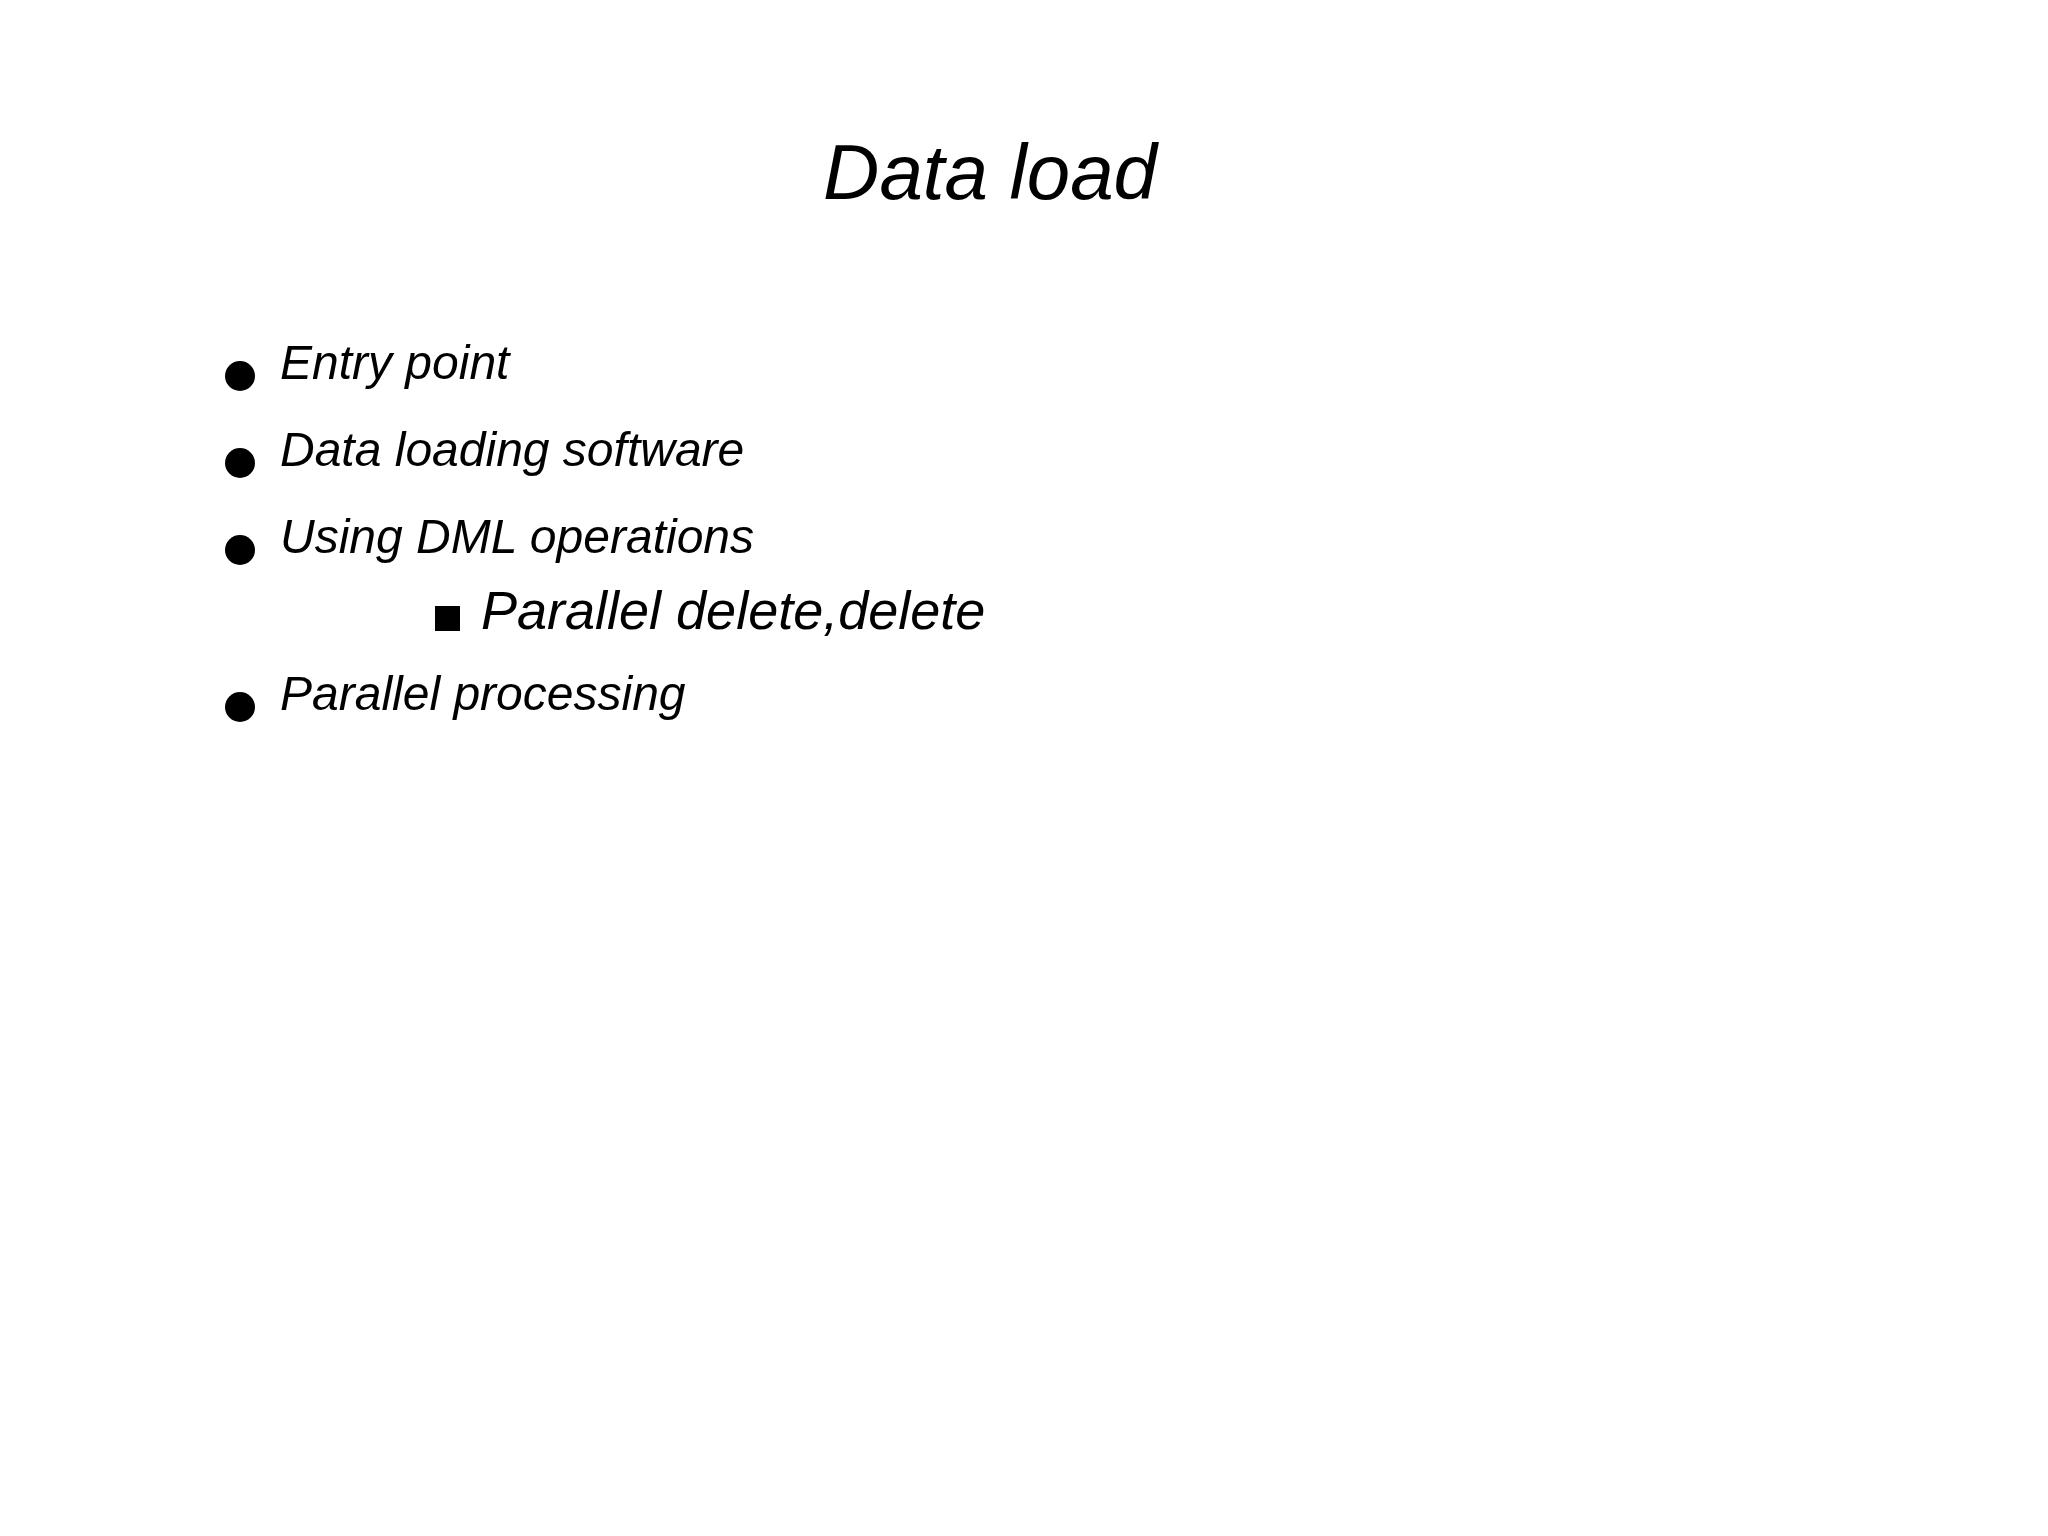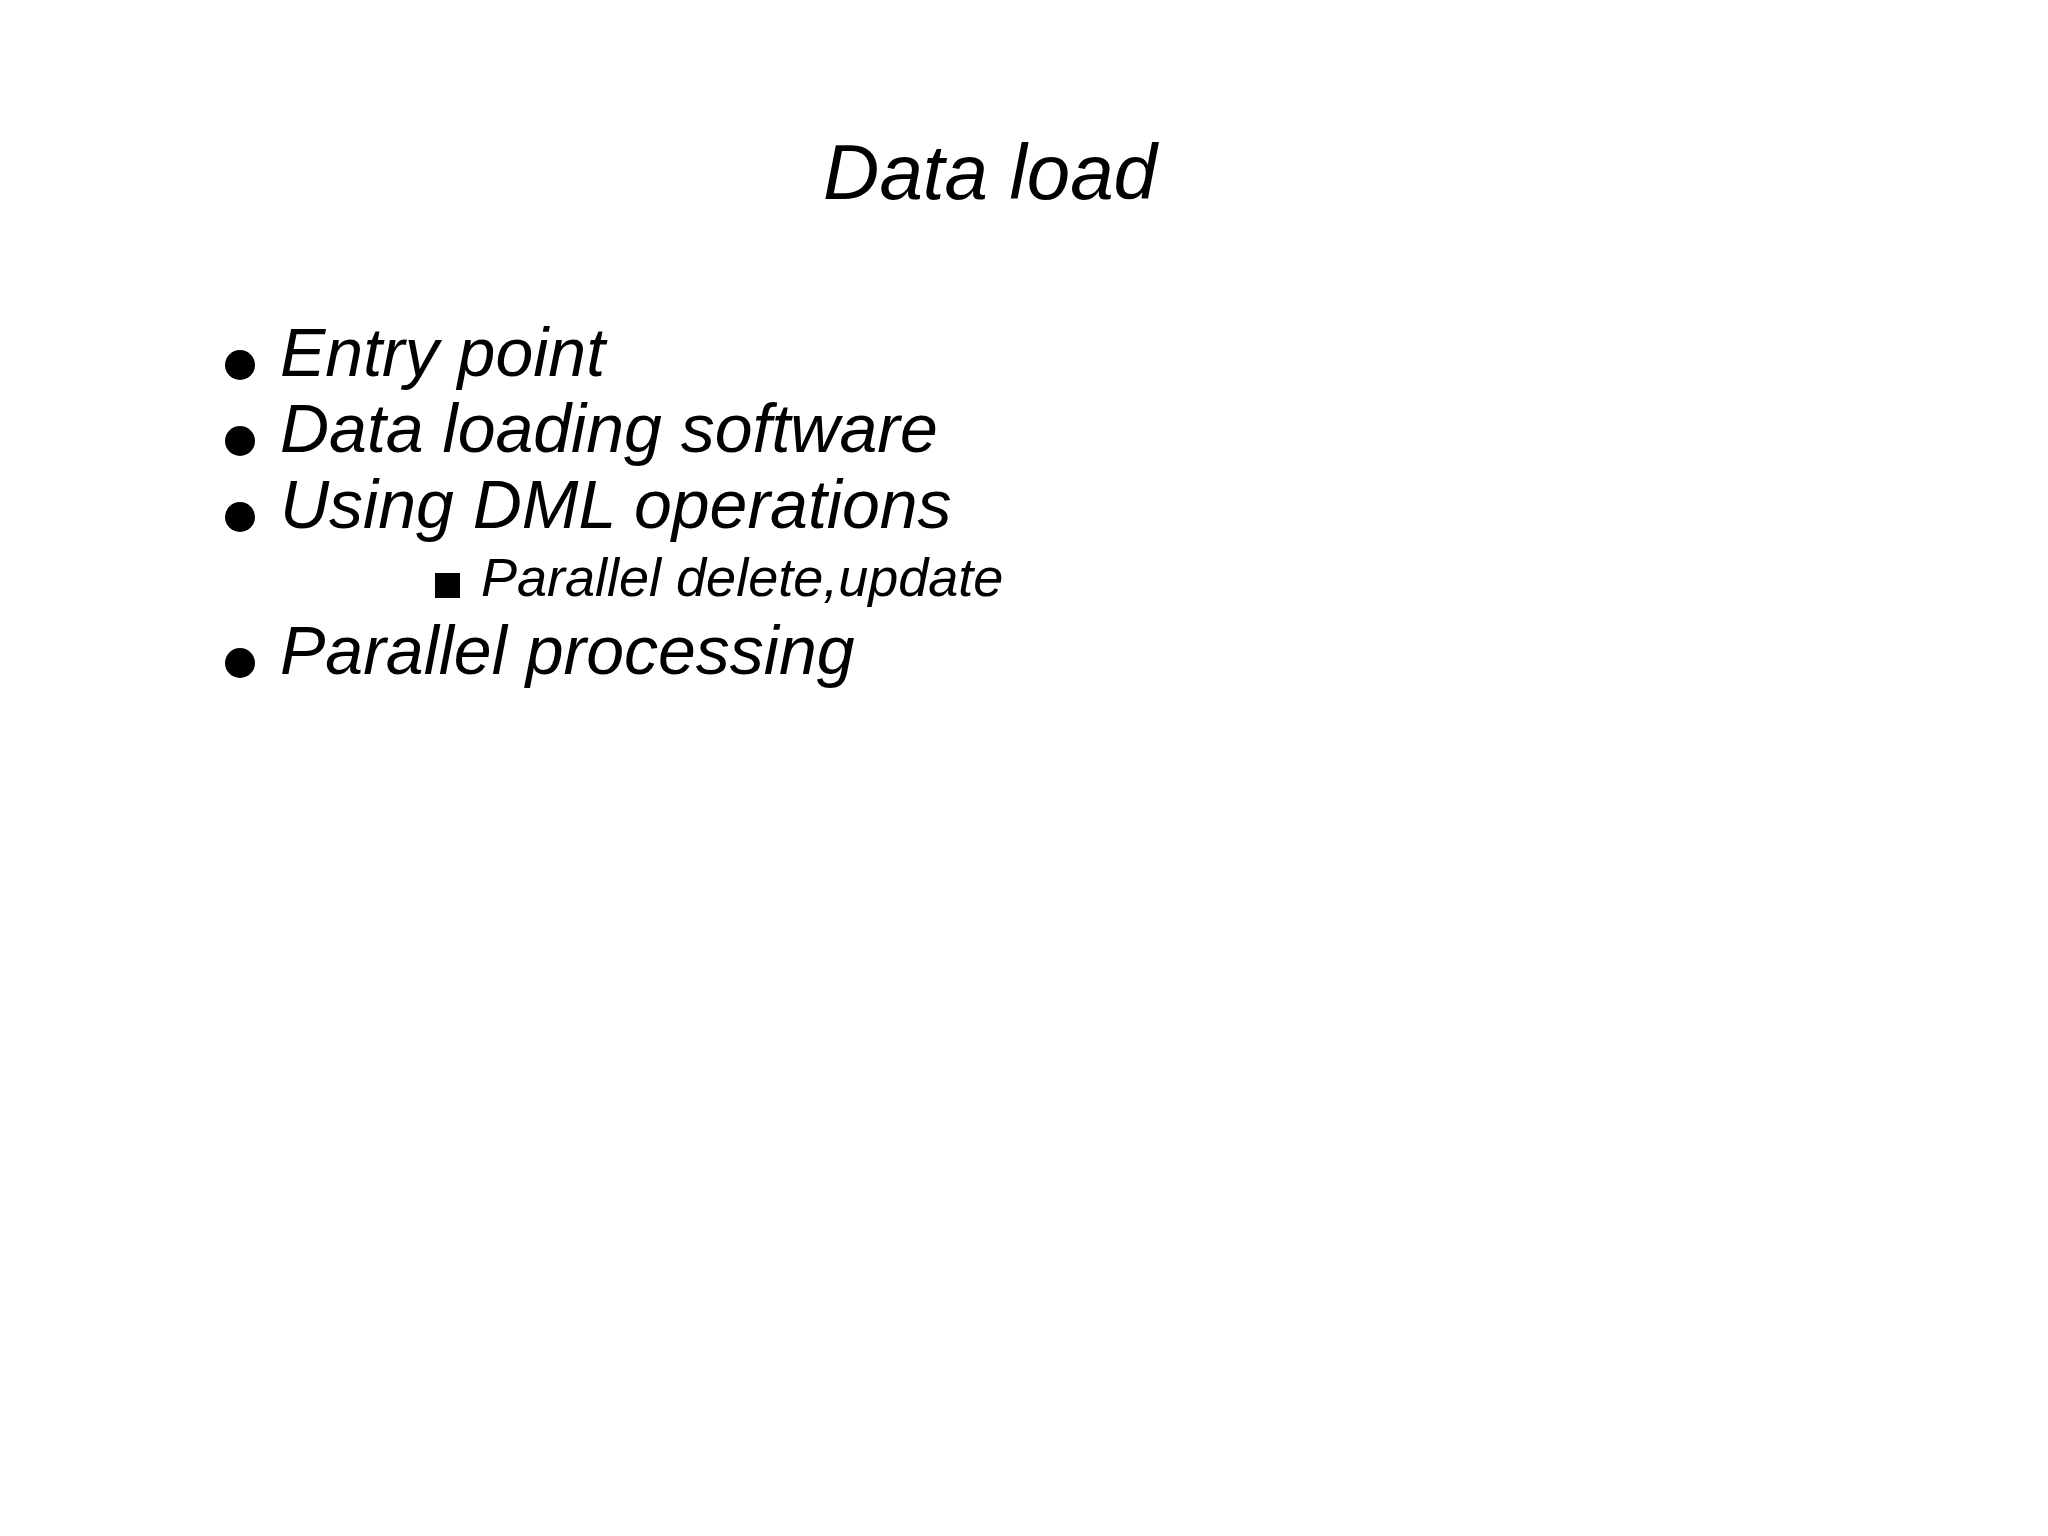--- a/index.html
+++ b/index.html
@@ -36,22 +36,23 @@
     position: absolute;
     top: 314px;
     left: 225px;
     width: 1650px;
   }
   .item {
     display: flex;
     align-items: flex-start;
   }
   .item.lvl1 {
-    font-size: 68px;
+    font-size: 48px;
     line-height: 76px;
+    margin-top: 11px;
   }
   .item.lvl2 {
     font-size: 54px;
     line-height: 70px;
     margin-left: 210px;
   }
   .marker {
     flex: none;
     background: var(--fg, #000000);
     display: block;
@@ -88,20 +89,20 @@
       <div class="item lvl1">
         <span class="marker"></span>
         <span class="text">Data loading software</span>
       </div>
       <div class="item lvl1">
         <span class="marker"></span>
         <span class="text">Using DML operations</span>
       </div>
       <div class="item lvl2">
         <span class="marker"></span>
-        <span class="text">Parallel delete,update</span>
+        <span class="text">Parallel delete,delete</span>
       </div>
       <div class="item lvl1">
         <span class="marker"></span>
         <span class="text">Parallel processing</span>
       </div>
     </div>
 </div>
 
 </body></html>

